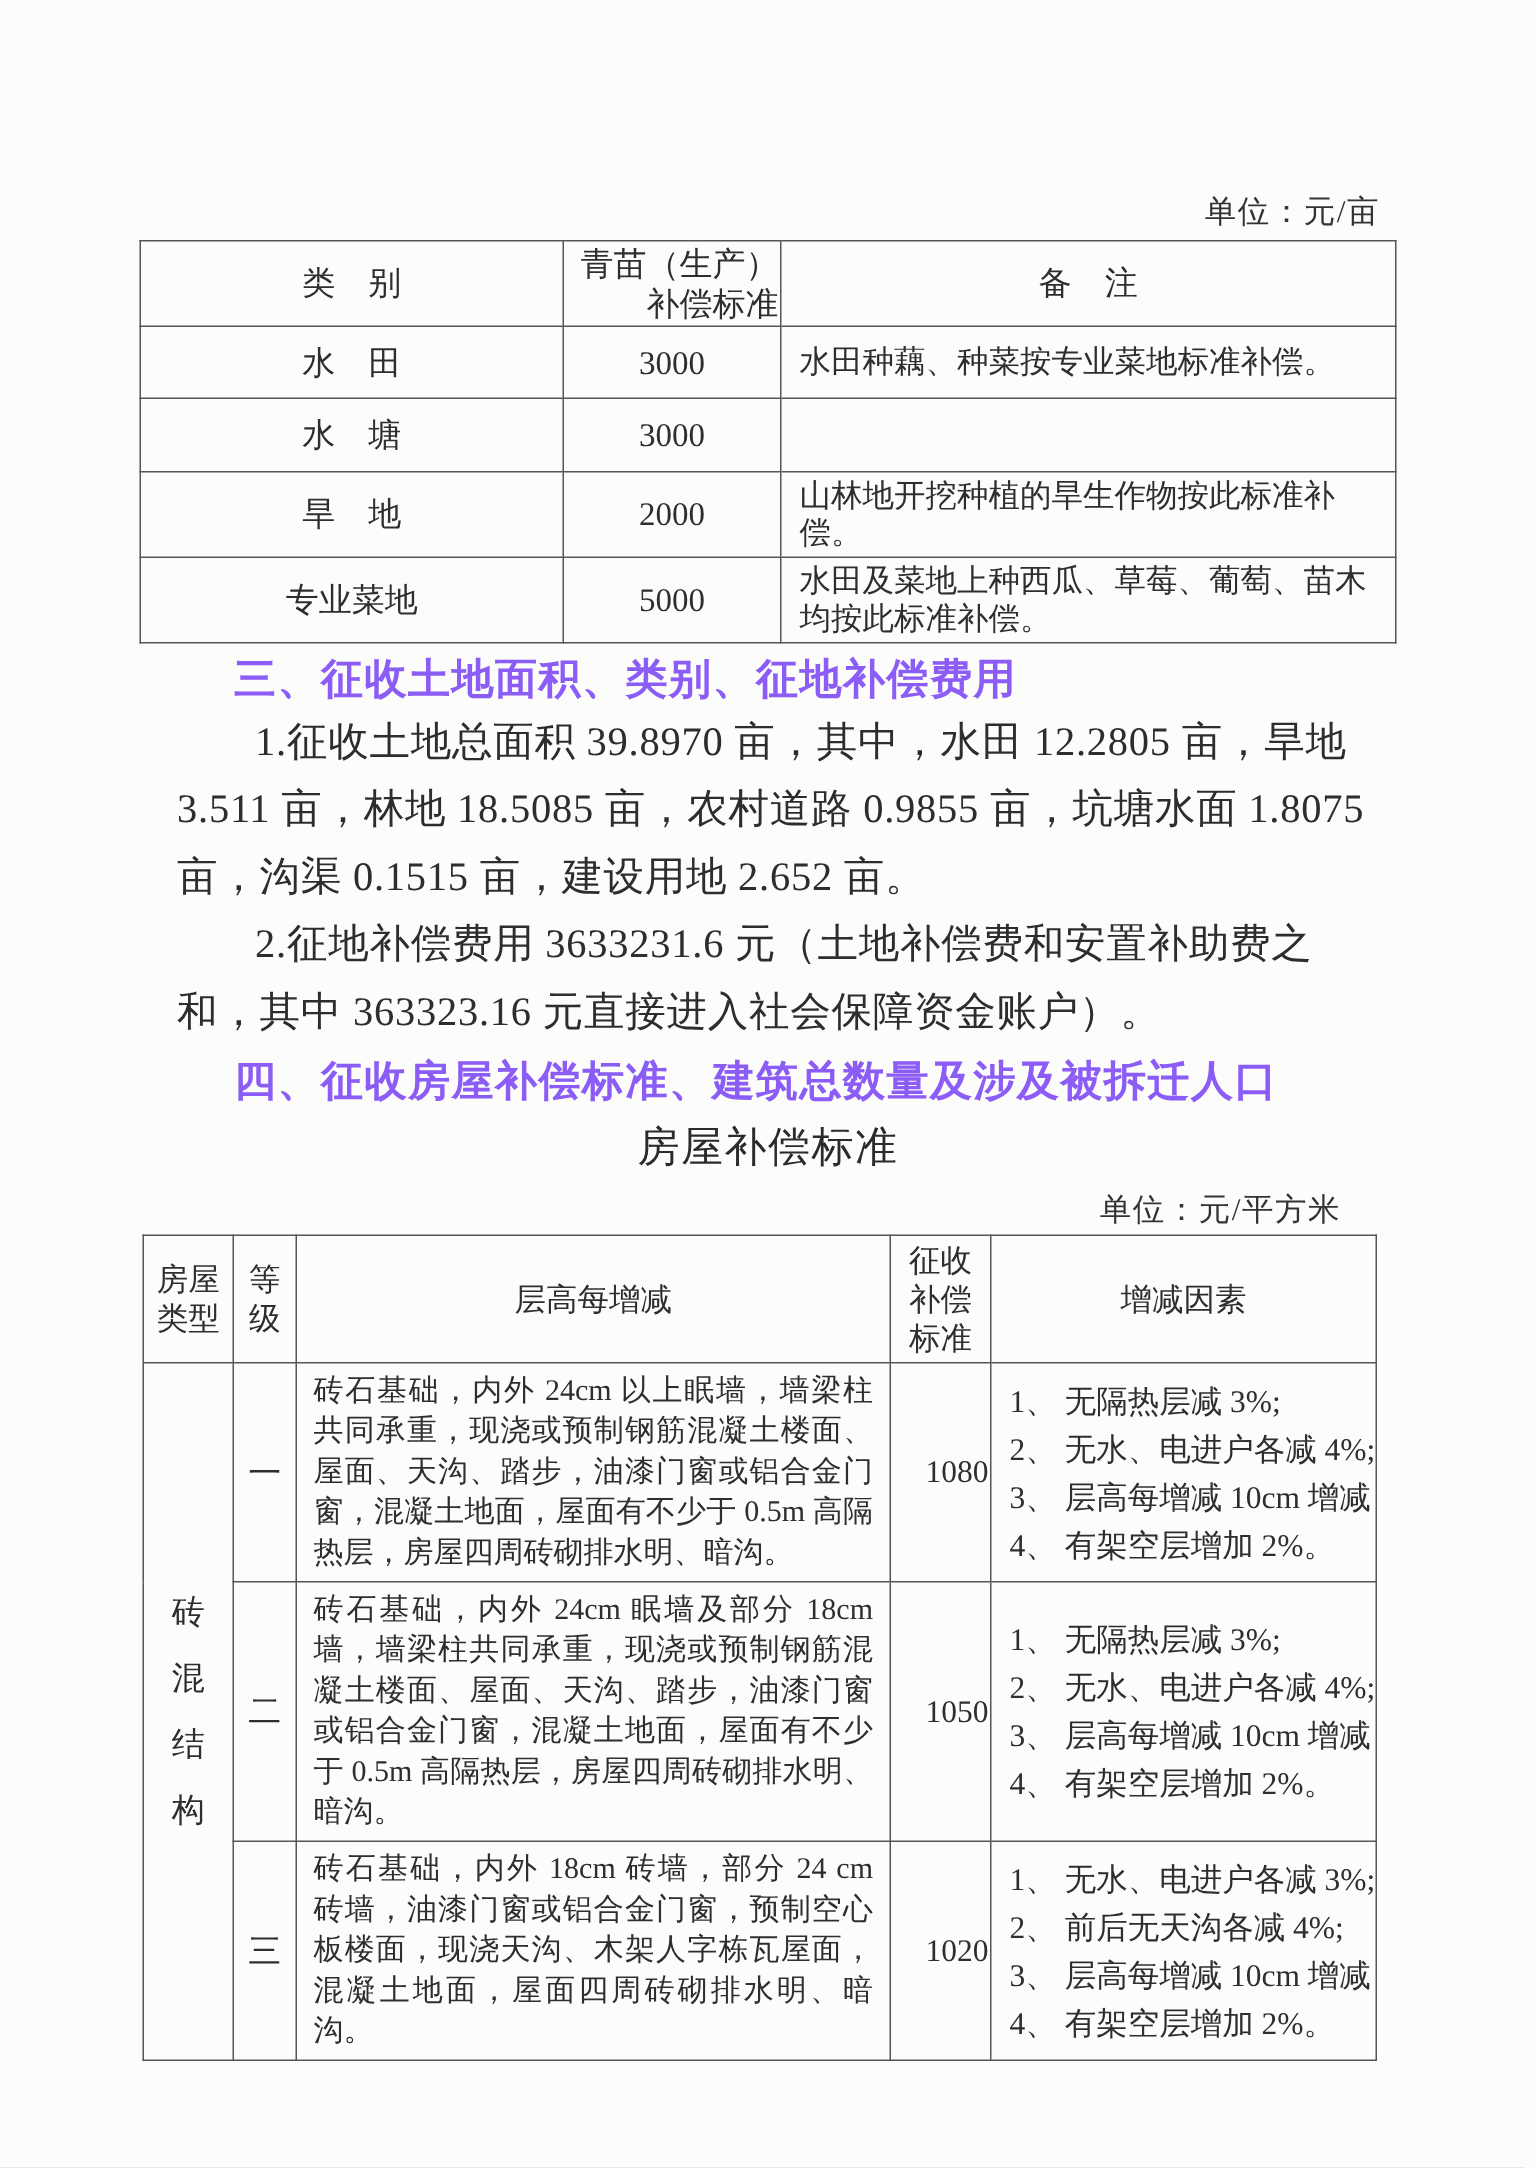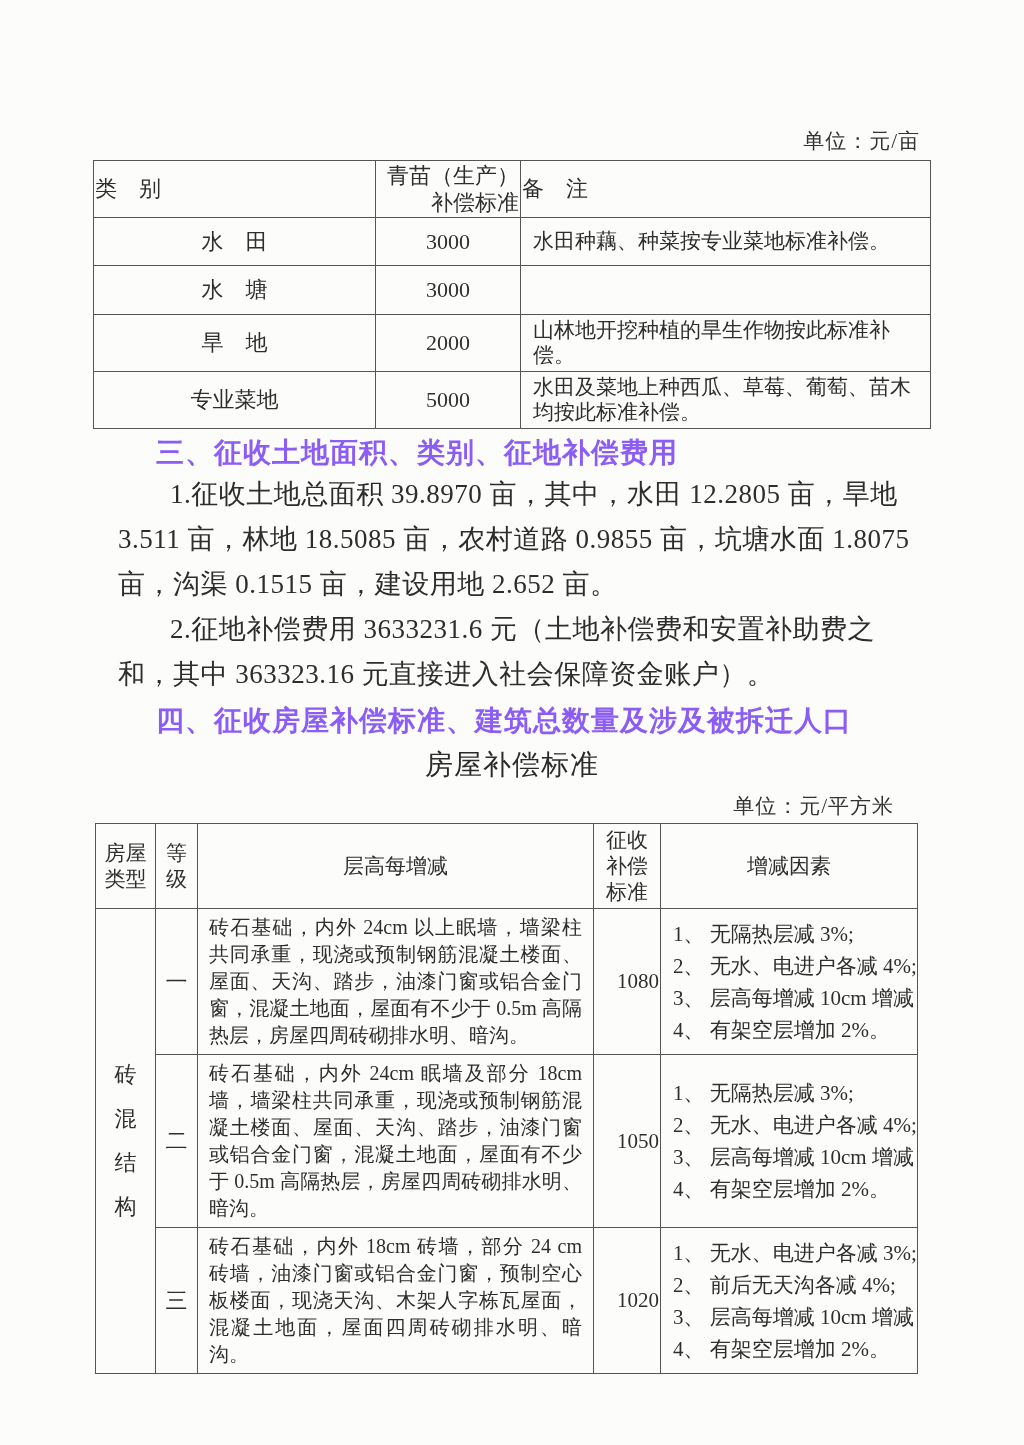--- a/index.html
+++ b/index.html
@@ -18,21 +18,21 @@
 
   table { border-collapse:collapse; table-layout:fixed; }
   td { border:1px solid #555; overflow:hidden; }
 
   
   .crop-table { position:absolute; left:93px; top:160px; width:837px; font-size:22px; }
   .crop-table td { vertical-align:middle; }
   .crop-table .cat { text-align:center; }
   .crop-table .std { text-align:center; }
   .crop-table .rem { text-align:left; padding:3px 12px; font-size:21px; line-height:25px;margin-left:16px; }
-  .crop-table .hdr { text-align:left; }
+  .crop-table .hdr { text-align:center; }
   .pre { white-space:pre-line; }
   .crop-hdr-std { text-align:right; line-height:27px; }
 
   
   .h-sec {
     position:absolute; left:156px;
     font-family:"Liberation Sans","DejaVu Sans",sans-serif;
     font-weight:bold; font-size:28px; color:#8b5cf6;
     letter-spacing:1px; white-space:nowrap;
   }

